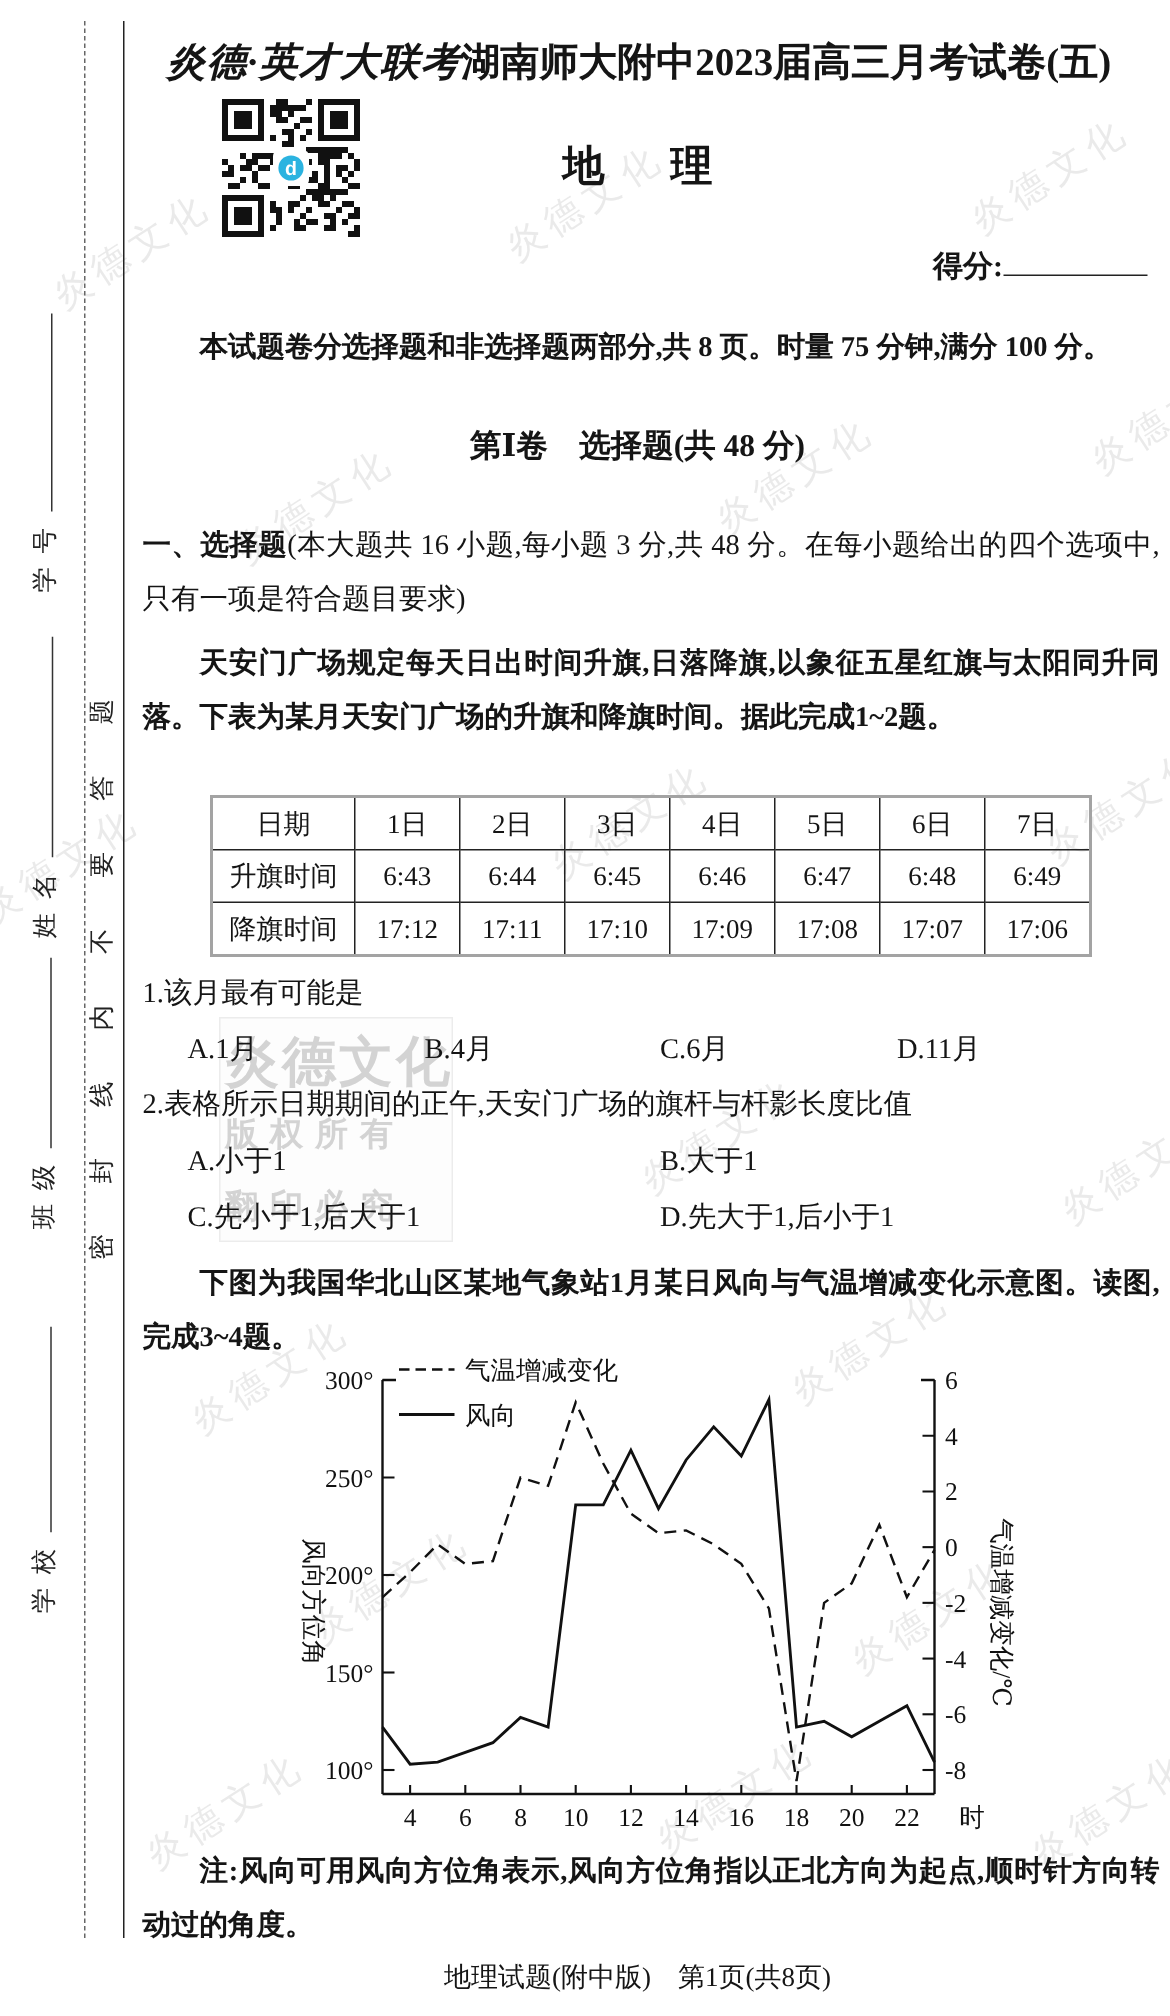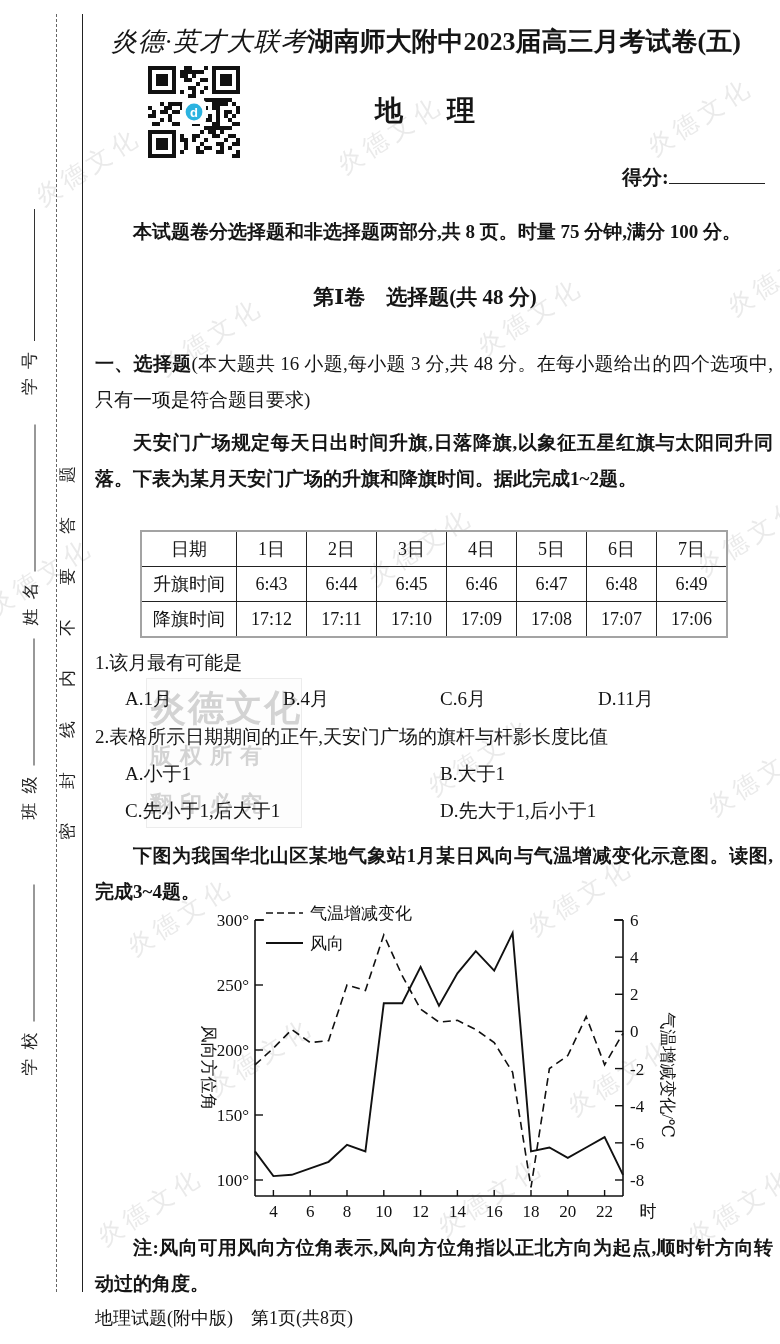--- a/index.html
+++ b/index.html
@@ -26,21 +26,21 @@
            white-space:nowrap;font-size:17px;color:#222;}
   .v-label .txt{letter-spacing:9px;}
   .v-label .blank{display:inline-block;height:15px;border-bottom:1.2px solid #333;
                   vertical-align:baseline;margin-left:2px;}
   .seal-chars{position:absolute;height:24px;line-height:24px;transform:rotate(-90deg);
               white-space:nowrap;font-size:17px;letter-spacing:34px;color:#222;}
 
   
   .title{position:absolute;left:90px;top:24px;width:672px;text-align:center;
          font-size:26px;font-weight:bold;white-space:nowrap;}
-  .title .brand{font-weight:400;font-style:italic;letter-spacing:1px;margin-top:26px;}
+  .title .brand{font-weight:700;font-style:italic;letter-spacing:1px;margin-top:26px;}
   .subject{position:absolute;left:95px;top:92px;width:660px;text-align:center;
            font-size:28px;font-weight:bold;letter-spacing:44px;text-indent:44px;}
   .score{position:absolute;left:622px;top:164px;font-size:20px;font-weight:bold;}
   .score .blank{display:inline-block;width:96px;height:16px;border-bottom:1.4px solid #222;}
 
   
   .para{position:absolute;left:95px;width:678px;font-size:19px;line-height:36px;
         text-align:justify;}
   .indent{text-indent:2em;font-weight:bold;}
   .sec-head{position:absolute;left:95px;top:283px;width:660px;text-align:center;
@@ -55,21 +55,21 @@
   table.flag td.c0{width:94px;}
   table.flag td.cn{width:69px;}
 
   
   .qline{position:absolute;left:95px;font-size:19px;line-height:26px;white-space:nowrap;}
   .opt{position:absolute;font-size:19px;white-space:nowrap;}
 
   
   .chart-wrap{position:absolute;left:150px;top:900px;width:545px;height:338px;}
 
-  .footer{position:absolute;left:95px;top:1306px;width:660px;
+  .footer{position:absolute;left:95px;top:1306px;width:660px;text-align:center;
           font-size:18px;}
 </style>
 </head>
 <body>
 
 <div class="page">
 
   <div>
     <span class="wm" style="left:28px;top:150px">炎德文化</span>
     <span class="wm" style="left:330px;top:118px">炎德文化</span>

